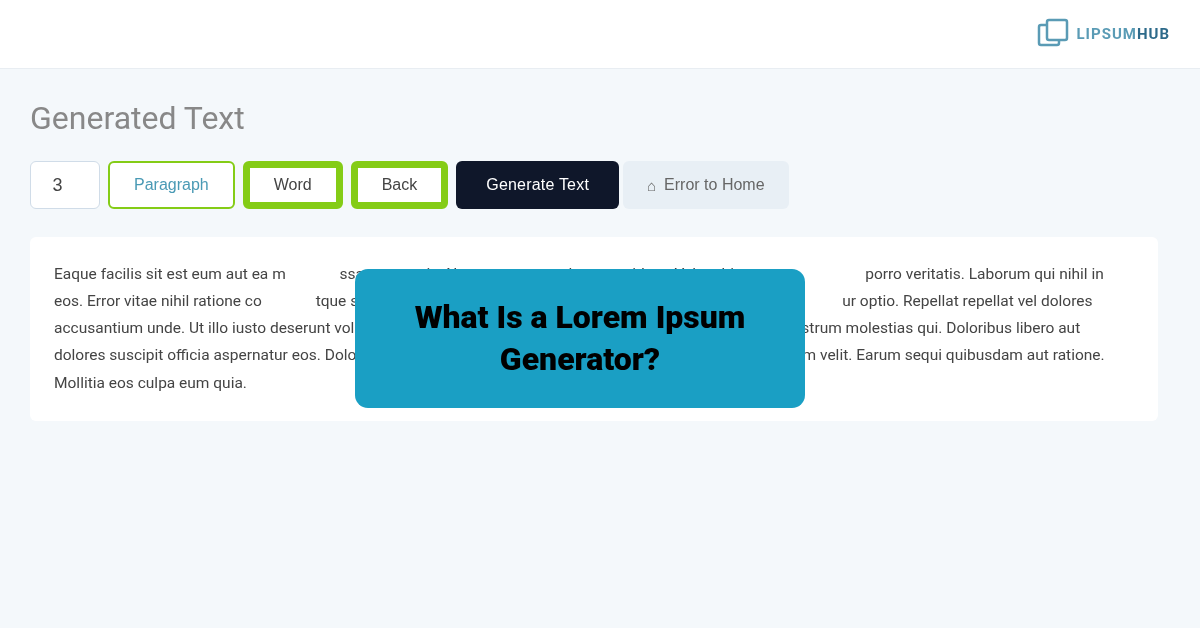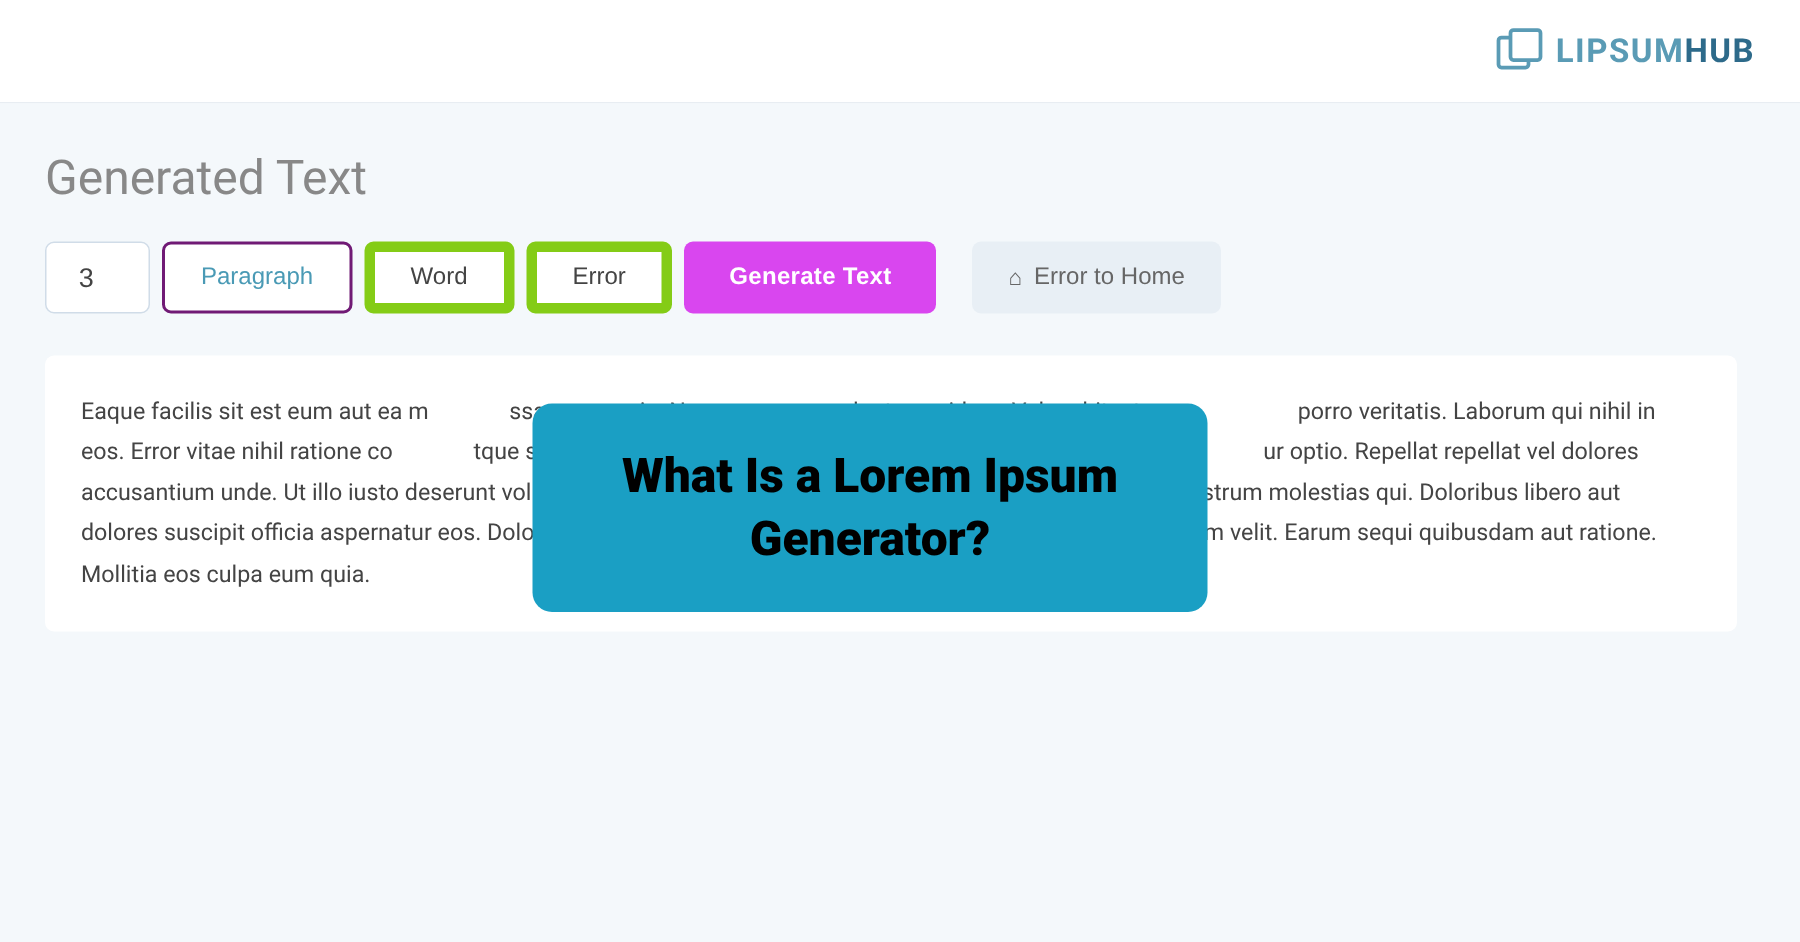--- a/index.html
+++ b/index.html
@@ -32,21 +32,21 @@
       align-items: center;
       gap: 8px;
     }
 
     .logo-icon {
       width: 32px;
       height: 32px;
     }
 
     .logo-text {
-      font-size: 22px;
+      font-size: 15px;
       font-weight: 700;
       letter-spacing: 1px;
     }
 
     .logo-lipsum {
       color: #5a9bb5;
     }
 
     .logo-hub {
       color: #2d6a8a;
@@ -97,36 +97,36 @@
       font-size: 16px;
       color: #444;
       cursor: pointer;
       border-radius: 6px;
       margin-right: 8px;
       font-weight: 400;
       transition: all 0.15s;
     }
 
     .type-btn.active {
-      border: 2px solid #701a75;
+      border: 2px solid #84cc16;
       color: #4a9ab5;
       font-weight: 500;
     }
 
     .generate-btn {
       height: 48px;
       padding: 0 30px;
-      background: #d946ef;
+      background: #0f172a;
       color: #fff;
       border: none;
       border-radius: 6px;
       font-size: 16px;
-      font-weight: 700;
+      font-weight: 400;
       cursor: pointer;
-      margin-right: 24px;
+      margin-right: 4px;
       letter-spacing: 0.2px;
     }
 
     .back-btn {
       height: 48px;
       padding: 0 24px;
       background: #e8eff5;
       color: #666;
       border: none;
       border-radius: 6px;
@@ -195,21 +195,21 @@
 </div>
 
 <div class="main">
 
   <h1 class="page-title">Generated Text</h1>
 
   <div class="controls-bar">
     <input type="number" class="number-input" value="3" style="">
     <button class="type-btn active">Paragraph</button>
     <button class="type-btn">Word</button>
-    <button class="type-btn">Error</button>
+    <button class="type-btn">Back</button>
     <button class="generate-btn">Generate Text</button>
     <button class="back-btn">
       <span class="home-icon">⌂</span>
       <span>Error to Home</span>
     </button>
   </div>
 
   <div class="generated-text">
     <p>Eaque facilis sit est eum aut ea m&nbsp;&nbsp;&nbsp;&nbsp;&nbsp;&nbsp;&nbsp;&nbsp;&nbsp;&nbsp;&nbsp;&nbsp;&nbsp;&nbsp;ssam corporis. Numquam non voluptas quidem. Vel architecto&nbsp;&nbsp;&nbsp;&nbsp;&nbsp;&nbsp;&nbsp;&nbsp;&nbsp;&nbsp;&nbsp;&nbsp;&nbsp;&nbsp;&nbsp;&nbsp;&nbsp;&nbsp;&nbsp;&nbsp;&nbsp;&nbsp;&nbsp;&nbsp;&nbsp;porro veritatis. Laborum qui nihil in eos. Error vitae nihil ratione co&nbsp;&nbsp;&nbsp;&nbsp;&nbsp;&nbsp;&nbsp;&nbsp;&nbsp;&nbsp;&nbsp;&nbsp;&nbsp;&nbsp;tque sed eos aut. Neque et sint quos alias rerum voluptatem eni&nbsp;&nbsp;&nbsp;&nbsp;&nbsp;&nbsp;&nbsp;&nbsp;&nbsp;&nbsp;&nbsp;&nbsp;&nbsp;&nbsp;&nbsp;&nbsp;&nbsp;&nbsp;&nbsp;&nbsp;&nbsp;&nbsp;&nbsp;ur optio. Repellat repellat vel dolores accusantium unde. Ut illo iusto deserunt voluptas distinctio. Voluptatibus harum animi voluptas molestiae nostrum molestias qui. Doloribus libero aut dolores suscipit officia aspernatur eos. Dolor quidem exercitationem dolorem labore amet. Et esse officiis enim velit. Earum sequi quibusdam aut ratione. Mollitia eos culpa eum quia.</p>
   </div>

